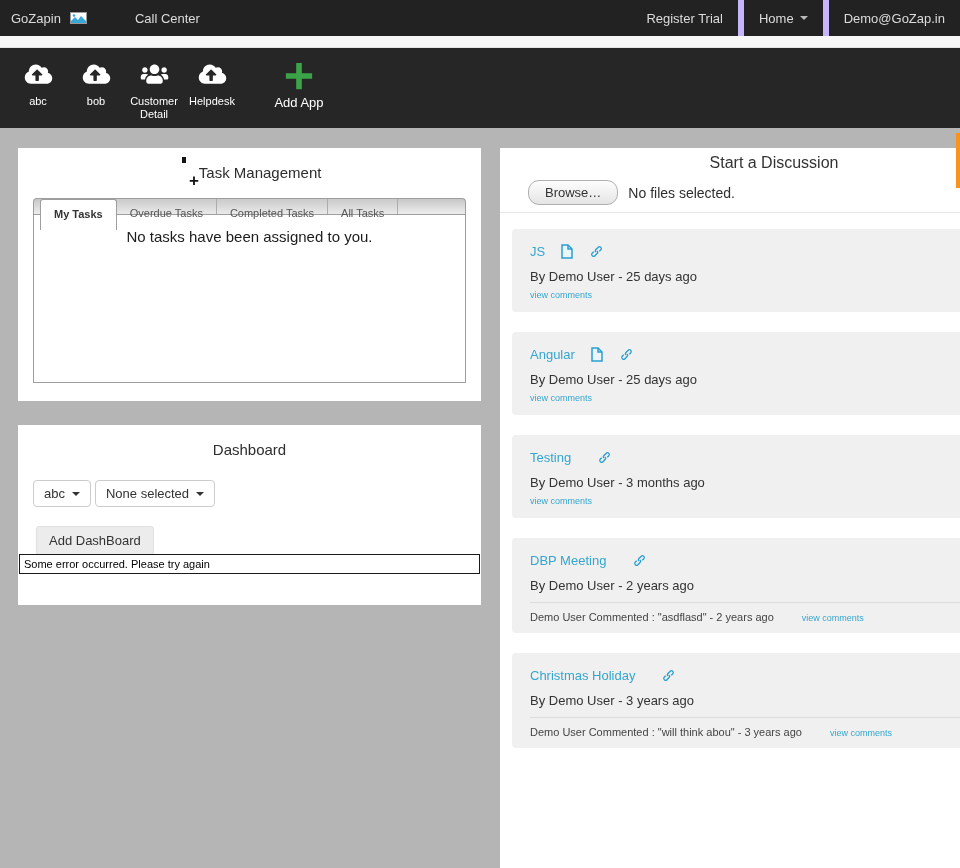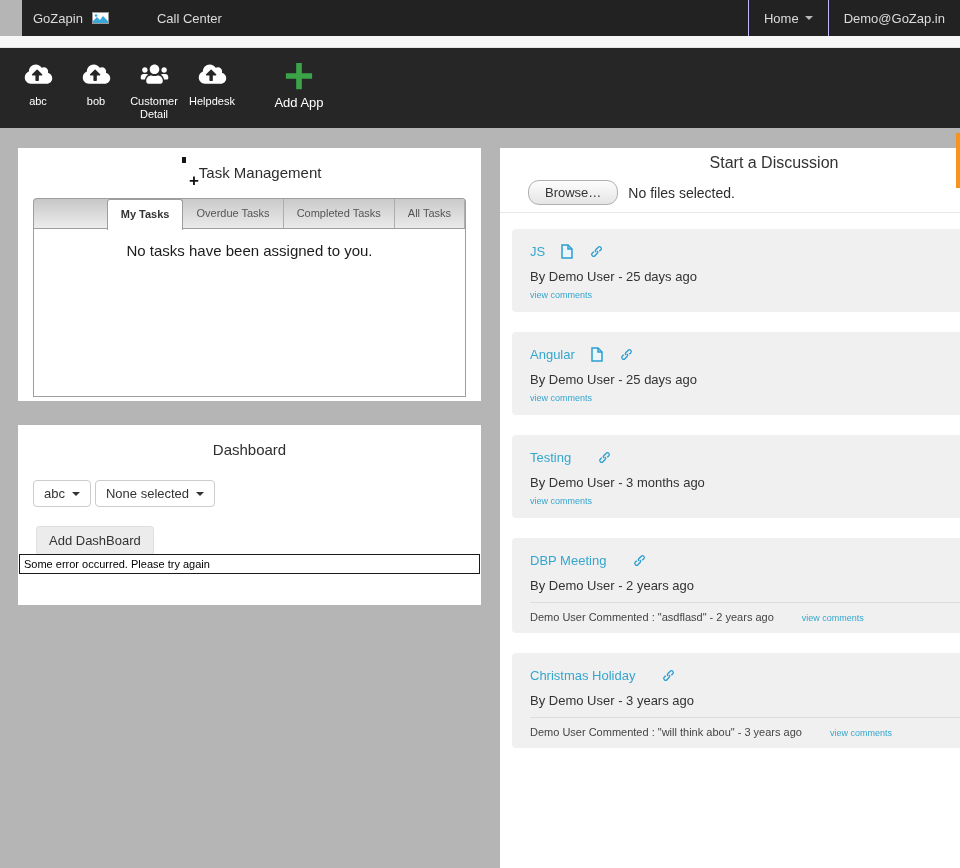--- a/index.html
+++ b/index.html
@@ -5,28 +5,28 @@
   * { margin:0; padding:0; box-sizing:border-box; }
   html,body { width:960px; height:868px; }
   body {
     font-family:"Liberation Sans", sans-serif;
     background:#b5b5b5;
     position:relative;
     overflow:hidden;
     color:#333;
   }
   
-  .navbar { height:36px; background:#222; display:flex; align-items:stretch; color:#e2e2e2; font-size:13px;margin-left:22px; }
+  .navbar { height:36px; background:#222; display:flex; align-items:stretch; color:#e2e2e2; font-size:13px; }
   .nav-left { display:flex; align-items:center; }
   .brand { padding-left:11px; color:#dcdcdc; }
   .logo { margin-left:9px; display:flex; align-items:center; }
   .app-title { margin-left:48px; color:#dcdcdc; }
   .nav-right { margin-left:auto; display:flex; align-items:stretch; }
   .nav-item { display:flex; align-items:center; padding:0 15px; color:#dcdcdc; text-decoration:none; cursor:pointer; }
-  .nav-item.bordered { border-left:1px solid #c4b5fd; }
+  .nav-item.bordered { border-left:6px solid #c4b5fd; }
   .caret { display:inline-block; margin-left:6px; width:0; height:0; border-left:4px solid transparent; border-right:4px solid transparent; border-top:4px solid #b9b9b9; }
   
   .subnav { height:12px; background:#f7f7f7; border-bottom:1px solid #e4e4e4; }
   
   .toolbar { height:80px; background:#262626; display:flex; align-items:flex-start; padding:13px 0 0 9px; }
   .app { width:58px; display:flex; flex-direction:column; align-items:center; color:#fff; font-size:11px; text-align:center; cursor:pointer; line-height:13px; }
   .app-icon { height:26px; display:flex; align-items:center; margin-bottom:8px; }
   .app-add { margin-left:19px; width:78px; font-size:13px; }
   .app-add .app-icon { height:30px; margin-bottom:5px; }
   
@@ -38,21 +38,21 @@
   
   .task-header { display:flex; justify-content:center; align-items:center; padding-top:13px; }
   .cal-wrap { position:relative; margin-right:9px; }
   .cal { width:25px; height:21px; background:#141414; border-radius:3px; position:relative; }
   .cal::before, .cal::after { content:""; position:absolute; top:-4px; width:3px; height:6px; background:#141414; }
   .cal::before { left:5px; } .cal::after { right:5px; }
   .cal span { display:block; text-align:center; color:#fff; font-weight:bold; font-size:11px; line-height:22px; }
   .cal-plus { position:absolute; right:-9px; bottom:-8px; font-size:17px; font-weight:bold; color:#141414; }
   .panel-title { font-size:15px; color:#2e2e2e; }
   .tabs-widget { margin:15px 15px 0 15px; }
-  .tab-strip { height:30px; border:1px solid #9e9e9e; border-bottom:none; border-radius:4px 4px 0 0; background:linear-gradient(#c7c7c7,#ededed); display:flex; padding-left:6px; position:relative; z-index:2;justify-content:flex-end; }
+  .tab-strip { height:16px; border:1px solid #9e9e9e; border-bottom:none; border-radius:4px 4px 0 0; background:linear-gradient(#c7c7c7,#ededed); display:flex; padding-left:6px; position:relative; z-index:2; }
   .tab { padding:0 13px; line-height:29px; font-size:11px; color:#555; background:linear-gradient(#cacaca,#eaeaea); border-right:1px solid #adadad; cursor:pointer; white-space:nowrap; }
   .tab:first-child { border-left:1px solid #adadad; }
   .tab.active { background:#fff; font-weight:bold; color:#333; height:31px; margin-bottom:-1px; border:1px solid #9e9e9e; border-bottom:none; border-radius:3px 3px 0 0; }
   .tab-content { border:1px solid #9e9e9e; height:169px; background:#fff; position:relative; z-index:1; }
   .empty-msg { text-align:center; padding-top:13px; font-size:15px; color:#1c1c1c; }
   
   .dash-title { text-align:center; font-size:15px; color:#2e2e2e; padding-top:16px; }
   .dash-controls { margin:22px 0 0 15px; display:flex; gap:4px; }
   .select-btn { background:#fff; border:1px solid #ccc; border-radius:4px; padding:0 10px; height:27px; font-size:13px; color:#333; display:flex; align-items:center; cursor:pointer; }
   .select-btn .dcaret { display:inline-block; margin-left:7px; width:0; height:0; border-left:4px solid transparent; border-right:4px solid transparent; border-top:4px solid #333; }
@@ -90,20 +90,21 @@
     <span class="logo">
       <svg width="17" height="12" viewBox="0 0 17 12">
           <rect x="0.5" y="0.5" width="16" height="11" fill="#fff" stroke="#9a9a9a"></rect>
           <path d="M1 9l4-4 3 3 3-4 5 5v2H1z" fill="#39a7d8"></path>
           <circle cx="4" cy="3.5" r="1.3" fill="#39a7d8"></circle>
         </svg>
     </span>
     <span class="app-title">Call Center</span>
   </div>
   <div class="nav-right">
+    <a class="nav-item">Register Trial</a>
     <a class="nav-item bordered">
       <span>Home</span>
       <span class="caret"></span>
     </a>
     <a class="nav-item bordered">Demo@GoZap.in</a>
   </div>
 </div>
 
 <div class="subnav"></div>
 

